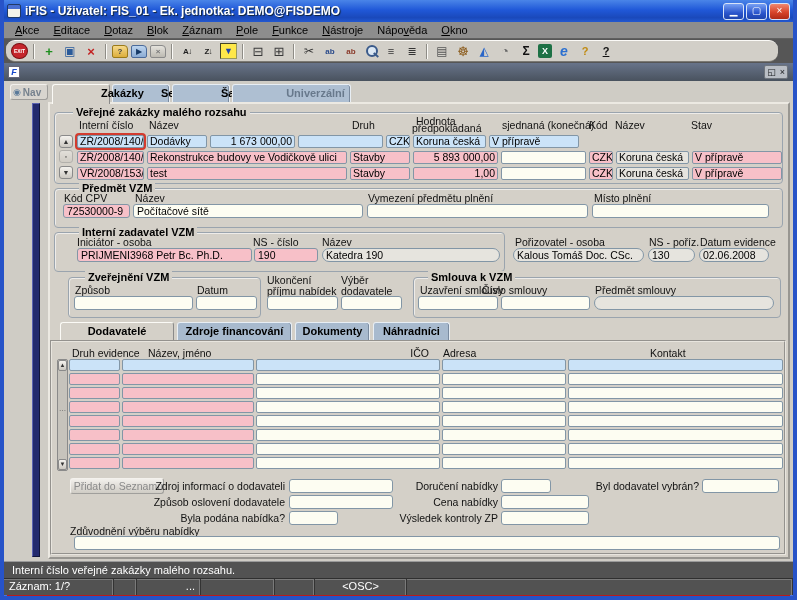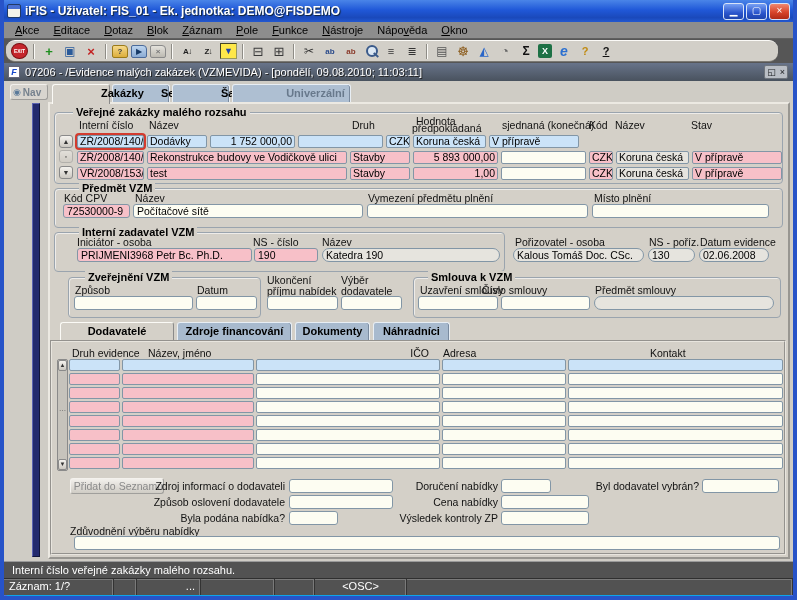--- a/index.html
+++ b/index.html
@@ -1,18 +1,18 @@
 <!DOCTYPE html>
 <html><head>
 <meta charset="utf-8">
 <style>
   * { box-sizing: border-box; margin:0; padding:0; }
   html,body { width:797px; height:600px; }
   body { font-family:"Liberation Sans","DejaVu Sans",sans-serif; position:relative; background:#000; }
-  .win { position:absolute; inset:0; border:4px solid #2753c8; border-top:0; background:#0ea5e9; overflow:hidden;
+  .win { position:absolute; inset:0; border:4px solid #2753c8; border-top:0; background:#b91c1c; overflow:hidden;
          box-shadow: inset -3px 0 0 #4a71dd, inset 3px 0 0 #4a71dd; }
 
   
   .titlebar { position:absolute; left:0; right:0; top:0; height:22px;
     background:linear-gradient(180deg,#4a85e8 0%,#2058d8 45%,#1a49bb 80%,#2258d0 100%);
     display:flex; align-items:center; color:#fff; }
   .appicon { width:14px; height:14px; margin:0 4px 0 3px; border:1px solid #223a66; background:linear-gradient(#4a6fd0 0 4px,#f4f2ea 4px); border-radius:2px; }
   .wtitle { font-size:12px; font-weight:bold; text-shadow:1px 1px 1px #123; white-space:nowrap; }
   .winbtns { margin-left:auto; display:flex; gap:2px; padding-right:3px; }
   .wbtn { width:21px; height:17px; border:1px solid #d8e4f8; border-radius:3px; color:#fff; font-size:10px;
@@ -220,21 +220,20 @@
       <span class="tbi i-sum">Σ</span>
       <span class="tbi i-excel">X</span>
       <span class="tbi i-e">e</span>
       <span class="tbi i-helptip">?</span>
       <span class="tbi i-help">?</span>
     </div>
   </div>
 
   <div class="doctitle">
     <span class="docicon">F</span>
-    <span class="dtext">07206 - /Evidence malých zakázek (VZMEVIDA) - [pondělí, 09.08.2010; 11:03:11]</span>
     <span class="docbtns">
       <span class="dbtn">◱</span>
       <span class="dbtn">×</span>
     </span>
   </div>
 
   <div class="workarea">
     <span class="navbtn">
       <span class="rad">◉</span>
       <span>Nav</span>
@@ -263,21 +262,21 @@
         <span class="lbl" style="left:565px;top:15px">Název</span>
         <span class="lbl" style="left:641px;top:15px">Stav</span>
 
         <span class="rbtn" style="left:9px;top:31px">▲</span>
         <span class="rbtn dim" style="left:9px;top:46px">▪</span>
         <span class="rbtn" style="left:9px;top:62px">▼</span>
 
         <div class="trow rowsel" style="top:31px">
           <span class="cell c-a curcell">ZŘ/2008/140/003</span>
           <span class="cell c-c">Dodávky</span>
-          <span class="cell c-d num">1 752 000,00</span>
+          <span class="cell c-d num">1 673 000,00</span>
           <span class="cell c-e"></span>
           <span class="cell c-f">CZK</span>
           <span class="cell c-g">Koruna česká</span>
           <span class="cell c-h">V přípravě</span>
         </div>
         <div class="trow" style="top:47px">
           <span class="cell c-a cpink">ZŘ/2008/140/002</span>
           <span class="cell c-b cpink">Rekonstrukce budovy ve Vodičkově ulici</span>
           <span class="cell c-c cpink">Stavby</span>
           <span class="cell c-d cpink num">5 893 000,00</span>

